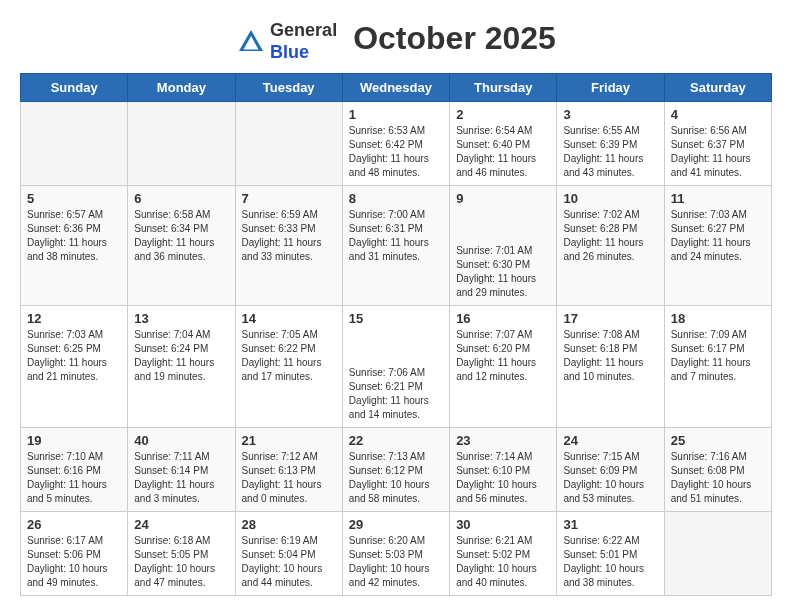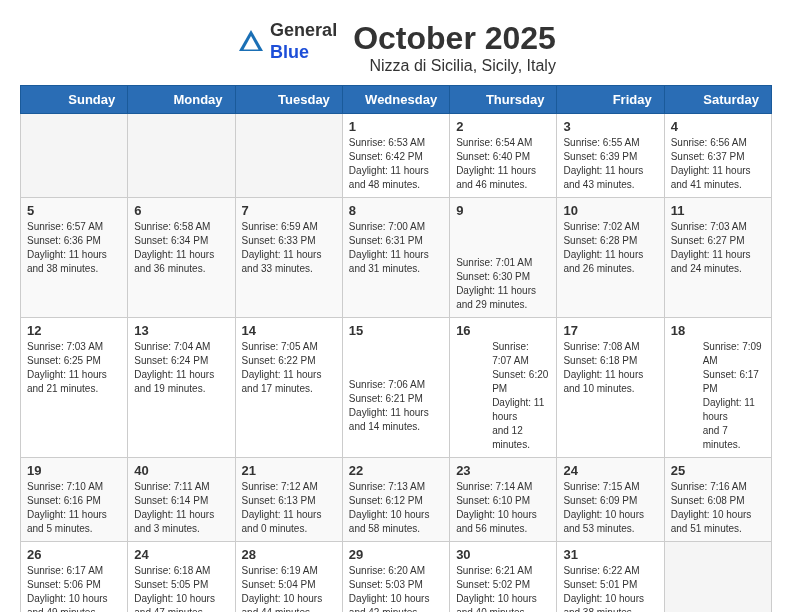--- a/index.html
+++ b/index.html
@@ -47,21 +47,21 @@
       color: #333;
     }
     .calendar {
       width: 100%;
       border-collapse: collapse;
       border: 1px solid #ccc;
     }
     .calendar th {
       background: #2a6db5;
       color: #fff;
-      text-align: right;
+      text-align: center;
       padding: 6px 12px;
       font-size: 13px;
       font-weight: bold;
       border: 1px solid #1a5a9a;
     }
     .calendar td {
       vertical-align: top;
       border: 1px solid #ccc;
       padding: 5px 6px;
       width: 107px;
@@ -100,21 +100,20 @@
       <polygon points="20,4 36,32 4,32" fill="#1a6fb5"></polygon>
       <polygon points="20,12 30,30 10,30" fill="#fff"></polygon>
     </svg>
     <div class="logo-text">
       <div class="logo-general">General</div>
       <div class="logo-blue">Blue</div>
     </div>
   </div>
   <div class="title-block">
     <h1>October 2025</h1>
-    <h2>Nizza di Sicilia, Sicily, Italy</h2>
   </div>
 </div>
 
 <table class="calendar">
   <thead>
     <tr>
     <th>Sunday</th>
         <th>Monday</th>
         <th>Tuesday</th>
         <th>Wednesday</th>
@@ -232,35 +231,35 @@
         </td>
         <td>
           <span class="day-number">15</span>
           <div class="day-info" style="white-space: pre-line; margin-top: 40px;">Sunrise: 7:06 AM
 Sunset: 6:21 PM
 Daylight: 11 hours
 and 14 minutes.</div>
         </td>
         <td>
           <span class="day-number">16</span>
-          <div class="day-info" style="white-space: pre-line; margin-left: 36px;">Sunrise: 7:07 AM
+          <div class="day-info" style="white-space: pre-line;">Sunrise: 7:07 AM
 Sunset: 6:20 PM
 Daylight: 11 hours
 and 12 minutes.</div>
         </td>
         <td>
           <span class="day-number">17</span>
           <div class="day-info" style="white-space: pre-line;">Sunrise: 7:08 AM
 Sunset: 6:18 PM
 Daylight: 11 hours
 and 10 minutes.</div>
         </td>
         <td>
           <span class="day-number">18</span>
-          <div class="day-info" style="white-space: pre-line; margin-left: 32px;">Sunrise: 7:09 AM
+          <div class="day-info" style="white-space: pre-line;">Sunrise: 7:09 AM
 Sunset: 6:17 PM
 Daylight: 11 hours
 and 7 minutes.</div>
         </td>
       </tr>
       <tr>
         <td>
           <span class="day-number">19</span>
           <div class="day-info" style="white-space: pre-line;">Sunrise: 7:10 AM
 Sunset: 6:16 PM

